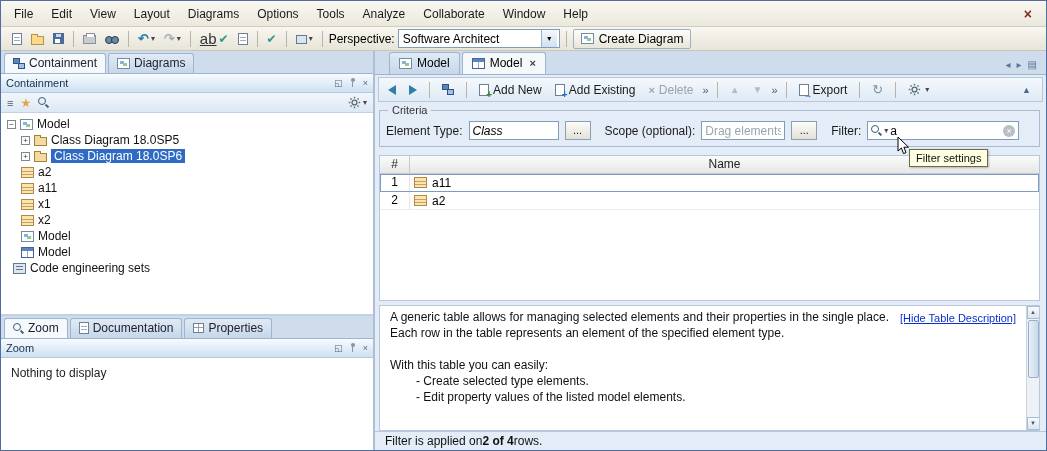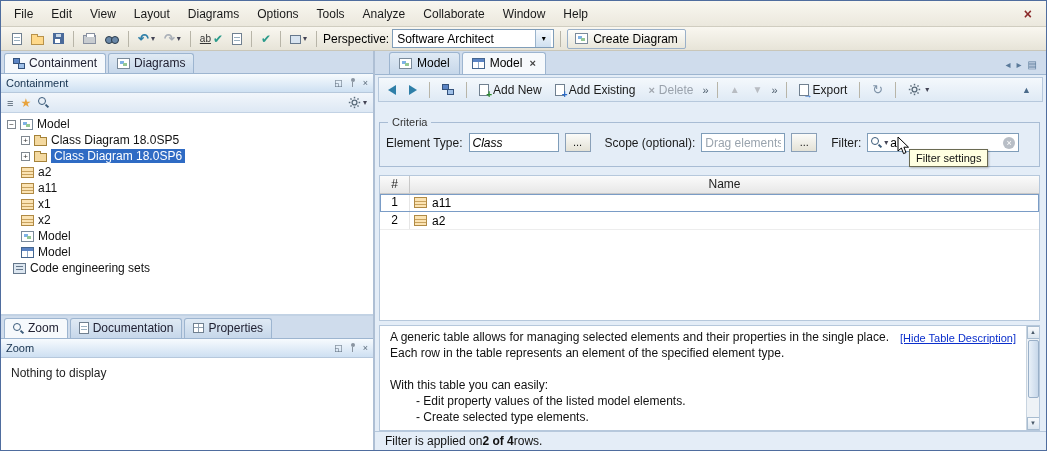--- a/index.html
+++ b/index.html
@@ -13,21 +13,21 @@
 
   
   .toolbar { height:24px; background:linear-gradient(#f9f7f0,#e7e4d8); display:flex; align-items:center; gap:3px; padding:0 8px; border-bottom:1px solid #c9c6b8; font-size:12px; }
   .tb-sep { width:1px; height:16px; background:#b8b5a8; margin:0 3px; flex:none; }
   .tb-btn { display:flex; align-items:center; gap:2px; padding:2px 3px; border-radius:2px; }
   .caret { font-size:8px; color:#445; }
   .undo { color:#2f7fa8; font-size:13px; font-weight:bold; }
   .redo { color:#aab0b8; font-size:13px; font-weight:bold; }
   .refresh { color:#7f93a8; font-size:13px; }
   .check-teal { color:#2a9a8a; font-size:12px; }
-  .spell { font-size:10px; color:#333;text-decoration:underline; }
+  .spell { font-size:15px; color:#333;text-decoration:underline; }
   .perspective-box { display:flex; align-items:center; border:1px solid #7f9db9; background:#fff; height:19px; width:162px; padding:0 2px 0 4px; }
   .perspective-box .dd { margin-left:auto; width:16px; height:17px; background:linear-gradient(#f4f8fc,#cfe0f0); border-left:1px solid #9ab4cc; display:flex; align-items:center; justify-content:center; font-size:8px; }
   .create-diagram-btn { display:flex; align-items:center; gap:5px; border:1px solid #9ab0c8; border-radius:2px; background:linear-gradient(#fdfdfb,#e8e6da); height:20px; padding:0 7px; }
 
   
   .ic { display:inline-block; flex:none; position:relative; }
   .ic-page { width:10px; height:12px; background:#fff; border:1px solid #708090; }
   .ic-page::before { content:""; position:absolute; top:3px; left:1px; right:1px; height:1px; background:#9ab0c0; box-shadow:0 3px 0 #9ab0c0; }
   .ic-folder { width:13px; height:9px; background:#ffd98a; border:1px solid #b8924a; margin-top:3px; }
   .ic-folder::before { content:""; position:absolute; top:-3px; left:-1px; width:5px; height:2px; background:#ffd98a; border:1px solid #b8924a; border-bottom:none; }
@@ -104,21 +104,21 @@
   .mtab.active { background:#f6f9fc; }
   .mtab .x { font-size:11px; color:#444; font-weight:bold; padding-left:2px; }
   .mtab-right { margin-left:auto; display:flex; gap:6px; padding:0 6px 4px; color:#5a7a9a; font-size:10px; align-items:center; }
   .main-toolbar { height:25px; background:linear-gradient(#f4f8fc,#dfeaf5); border:1px solid #b6c8dc; display:flex; align-items:center; gap:5px; padding:8px 5px; font-size:12px; margin:2px 3px 0; flex:none; }
   .mtb-btn { display:flex; gap:4px; align-items:center; padding:2px 4px; color:#1a1a1a; }
   .mtb-btn.disabled { color:#9aa2ac; }
   .arrow-dis { color:#b8bcc2; font-size:10px; }
   .overflow { color:#4a5a6a; font-size:11px; }
   .mtb-collapse { margin-left:auto; color:#4a6a8a; font-size:9px; padding:2px 6px; }
 
-  .criteria-box { margin:20px 6px 2px 4px; border:1px solid #a8bcd4; position:relative; padding:10px 6px 14px; flex:none; }
+  .criteria-box { margin:8px 6px 2px 4px; border:1px solid #a8bcd4; position:relative; padding:10px 6px 6px; flex:none; }
   .criteria-title { position:absolute; top:-7px; left:8px; background:#e4edf7; padding:0 4px; font-size:11px; color:#333; }
   .crit-row { display:flex; align-items:center; gap:6px; font-size:12px; color:#1a1a1a; }
   .input { border:1px solid #7f9db9; background:#fff; height:19px; font-size:12px; padding:0 3px; font-family:"Liberation Sans",sans-serif; }
   .input::placeholder { color:#9aa4ae; opacity:1; }
   .browse-btn { border:1px solid #8aa0b8; background:linear-gradient(#fbfbf9,#e4e2d6); height:19px; width:26px; text-align:center; font-size:11px; line-height:16px; }
   .filter-wrap { display:flex; align-items:center; border:1px solid #7f9db9; background:#fff; height:19px; width:152px; padding:0 3px; gap:2px; }
   .filter-wrap input { border:none; outline:none; flex:1; min-width:0; font-size:12px; font-family:"Liberation Sans",sans-serif; }
   .clear-btn { width:12px; height:12px; border-radius:50%; background:#b8bec6; color:#fff; font-size:9px; line-height:12px; text-align:center; flex:none; }
 
   .table-wrap { margin:6px 6px 0 4px; background:#fff; border:1px solid #b6c8dc; height:146px; font-size:12px; flex:none; overflow:hidden; }
@@ -459,22 +459,22 @@
             <span>a2</span>
           </span>
         </div>
       </div>
 
       <div class="desc-wrap">
         <div class="desc-content">
           <span class="hide-link">[Hide Table Description]</span>
           <div class="desc-para">A generic table allows for managing selected elements and their properties in the single place. Each row in the table represents an element of the specified element type.</div>
           <div>With this table you can easily:</div>
+          <div class="desc-bullet">- Create selected type elements.</div>
           <div class="desc-bullet">- Edit property values of the listed model elements.</div>
-          <div class="desc-bullet">- Create selected type elements.</div>
 
         </div>
         <div class="desc-scroll">
           <span class="scroll-btn">▲</span>
           <span class="scroll-thumb"></span>
           <span class="scroll-spacer"></span>
           <span class="scroll-btn">▼</span>
         </div>
       </div>
 

